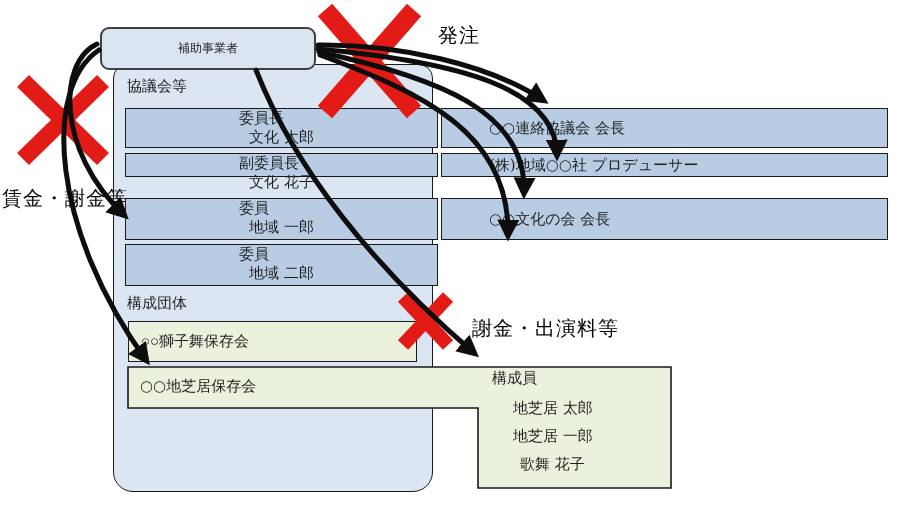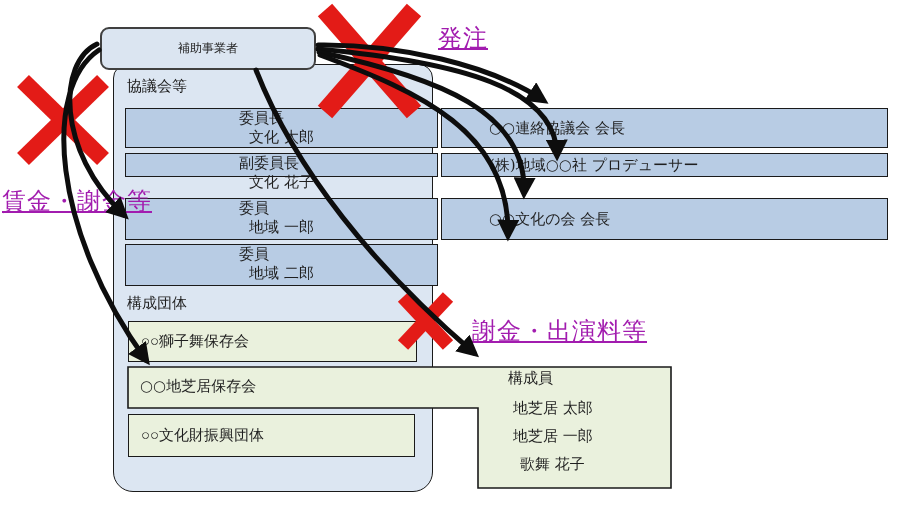--- a/index.html
+++ b/index.html
@@ -42,29 +42,28 @@
     position:absolute;background:#eaf1dd;border:1.4px solid #1a1a1a;
     box-sizing:border-box;display:flex;align-items:center;padding-left:12px;
     font-size:15px;z-index:2;white-space:nowrap;font-family:Liberation Serif, serif;
   }
   .g1{left:128px;top:321px;width:289px;height:41px;}
   .g3{left:128px;top:414px;width:287px;height:43px;}
   .svg-under{position:absolute;left:0;top:0;z-index:2;}
   .svg-over{position:absolute;left:0;top:0;z-index:6;pointer-events:none;}
   .ltext{position:absolute;z-index:3;font-size:15px;white-space:nowrap;}
   .t-shibai{left:140px;top:377px;}
-  .t-members{left:508px;top:369px;text-align:right;}
+  .t-members{left:492px;top:369px;text-align:right;}
   .t-m1{left:513px;top:399px;}
   .t-m2{left:513px;top:427px;}
   .t-m3{left:520px;top:455px;}
   
   .flow-label{
-    position:absolute;z-index:5;font-size:24px;color:#a21caf;white-space:nowrap;
+    position:absolute;z-index:5;font-size:20px;color:#000000;white-space:nowrap;
     letter-spacing:1px;
-    text-decoration:underline;
   }
   .fl-order{left:438px;top:22px;}
   .fl-wages{left:2px;top:185px;}
   .fl-reward{left:472px;top:315px;}
 </style>
 </head>
 <body>
 
 <div class="canvas">
 
@@ -104,23 +103,20 @@
 
   <div class="subsidy">
     <span>補助事業者</span>
   </div>
 
   <span class="section-label lbl-orgs">構成団体</span>
   <div class="green g1">
     <span>○○獅子舞保存会</span>
   </div>
   <span class="ltext t-shibai">○○地芝居保存会</span>
-  <div class="green g3">
-    <span>○○文化財振興団体</span>
-  </div>
 
   <span class="ltext t-members">構成員</span>
   <span class="ltext t-m1">地芝居 太郎</span>
   <span class="ltext t-m2">地芝居 一郎</span>
   <span class="ltext t-m3">歌舞 花子</span>
 
   <span class="flow-label fl-order">発注</span>
   <span class="flow-label fl-reward">謝金・出演料等</span>
   <span class="flow-label fl-wages">賃金・謝金等</span>
 

